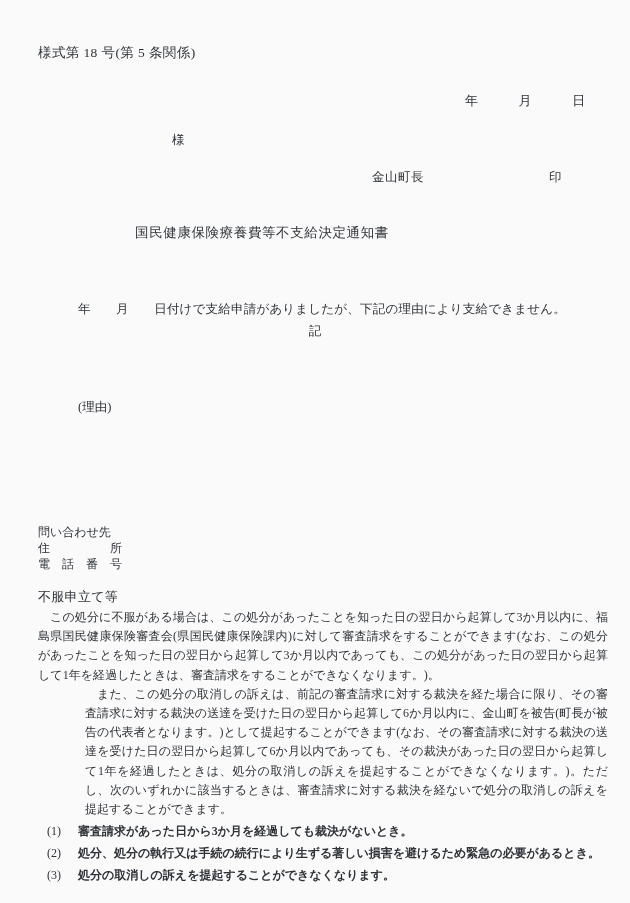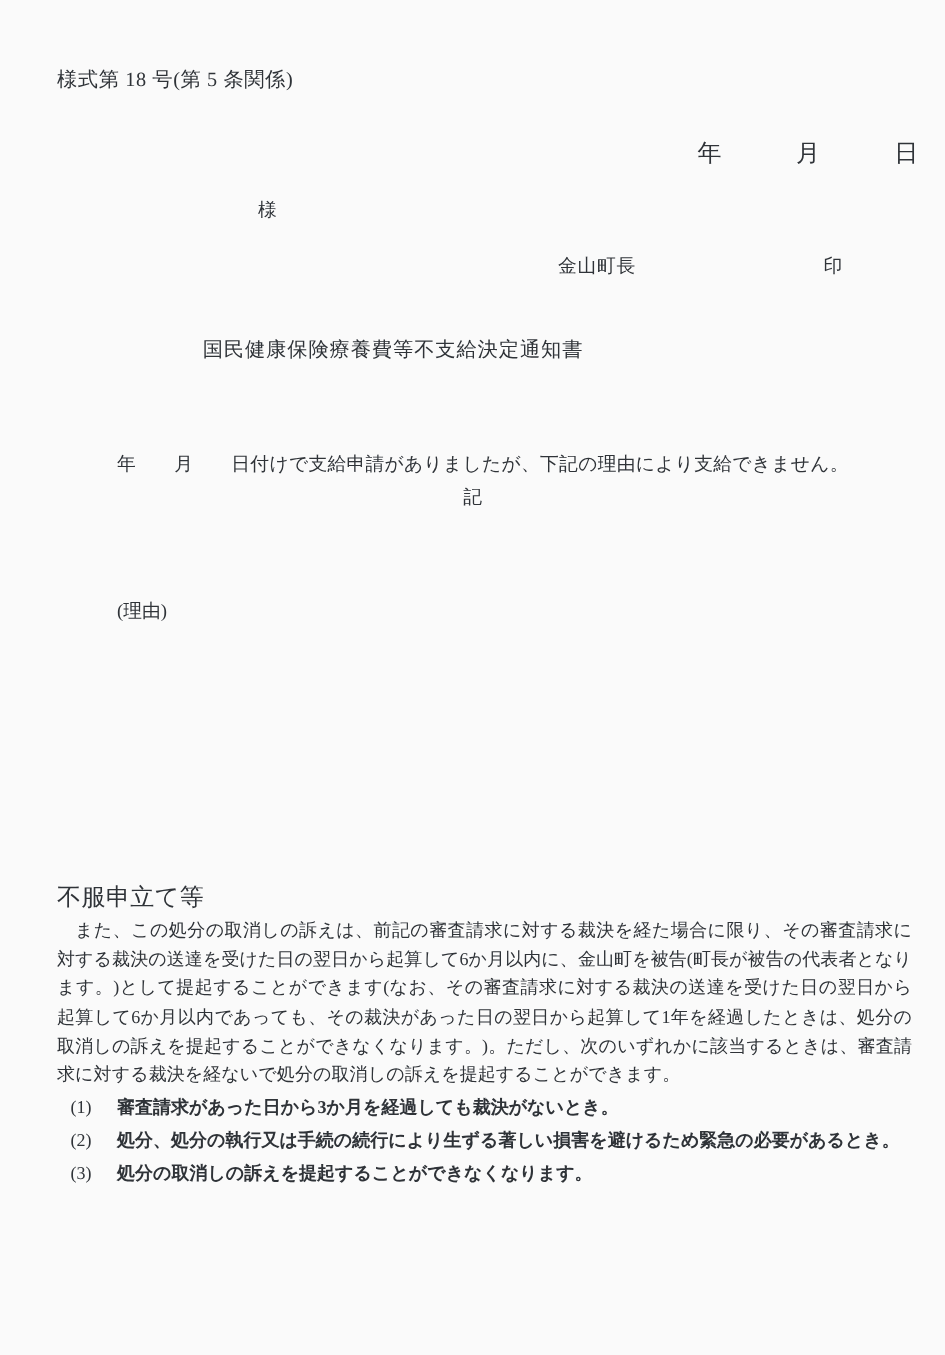--- a/index.html
+++ b/index.html
@@ -29,21 +29,21 @@
   .form-no {
     left: 38px;
     top: 44px;
     font-size: 13.5px;
     letter-spacing: 0.4px;
   }
 
   .date-line {
     left: 465px;
     top: 92px;
-    font-size: 16px;
+    font-size: 13px;
     letter-spacing: 0.4px;
   }
 
   .addressee {
     left: 172px;
     top: 132px;
     font-size: 12.5px;
   }
 
   .issuer-wrap {
@@ -107,33 +107,33 @@
   .contact div { white-space: pre; }
 
   
   .appeals {
     left: 38px;
     top: 588px;
     width: 570px;
     font-size: 12px;
   }
   .appeals-head {
-    font-size: 16px;
+    font-size: 13px;
     margin-bottom: 2px;
     letter-spacing: 0.3px;
   }
   .appeals p {
     margin: 0;
     text-indent: 1em;
     line-height: 19.2px;
     text-align: justify;
     text-justify: inter-character;
     letter-spacing: 0.05px;
   }
-  .appeals p.second { margin-top: 0; }
+  .appeals p.second { margin-top: 0; margin-left: 47px; }
 
   .items {
     margin-top: 1px;
   }
   .item {
     display: flex;
     line-height: 22px;
     text-indent: 0;
   }
   .item-num {
@@ -162,24 +162,30 @@
   </div>
 
   <div class="blk doc-title">国民健康保険療養費等不支給決定通知書</div>
 
   <div class="row intro">年　　月　　日付けで支給申請がありましたが、下記の理由により支給できません。</div>
 
   <div class="blk ki-mark">記</div>
 
   <div class="row reason-label">(理由)</div>
 
+  <div class="blk contact">
+    <div>問い合わせ先</div>
+    <div>住　　　　　所</div>
+    <div>電　話　番　号</div>
+  </div>
 
   <div class="blk appeals">
     <div class="appeals-head">不服申立て等</div>
 
+    <p>この処分に不服がある場合は、この処分があったことを知った日の翌日から起算して3か月以内に、福島県国民健康保険審査会(県国民健康保険課内)に対して審査請求をすることができます(なお、この処分があったことを知った日の翌日から起算して3か月以内であっても、この処分があった日の翌日から起算して1年を経過したときは、審査請求をすることができなくなります。)。</p>
     <p class="second">また、この処分の取消しの訴えは、前記の審査請求に対する裁決を経た場合に限り、その審査請求に対する裁決の送達を受けた日の翌日から起算して6か月以内に、金山町を被告(町長が被告の代表者となります。)として提起することができます(なお、その審査請求に対する裁決の送達を受けた日の翌日から起算して6か月以内であっても、その裁決があった日の翌日から起算して1年を経過したときは、処分の取消しの訴えを提起することができなくなります。)。ただし、次のいずれかに該当するときは、審査請求に対する裁決を経ないで処分の取消しの訴えを提起することができます。</p>
 
     <div class="items">
       <div class="item">
         <span class="item-num">(1)</span>
         <span class="item-text">審査請求があった日から3か月を経過しても裁決がないとき。</span>
       </div>
       <div class="item">
         <span class="item-num">(2)</span>
         <span class="item-text">処分、処分の執行又は手続の続行により生ずる著しい損害を避けるため緊急の必要があるとき。</span>

